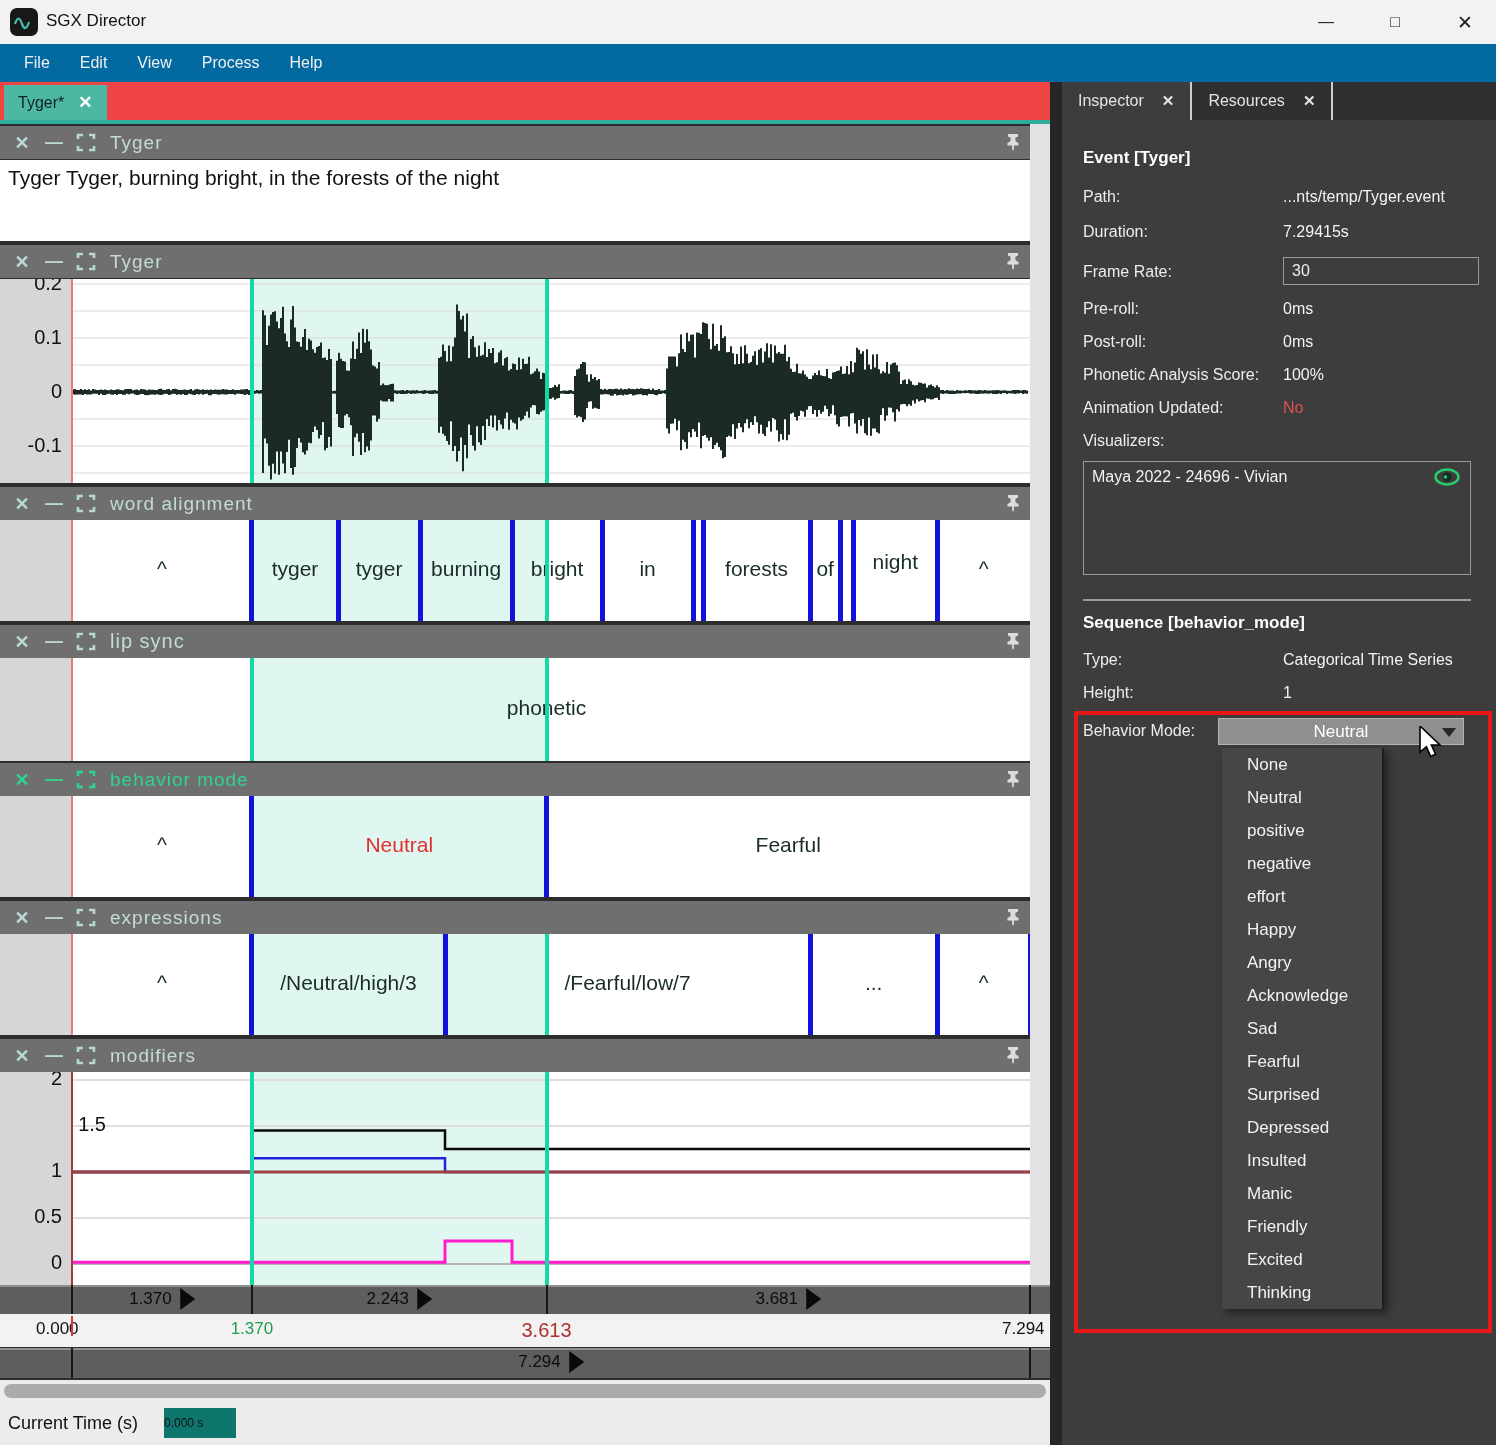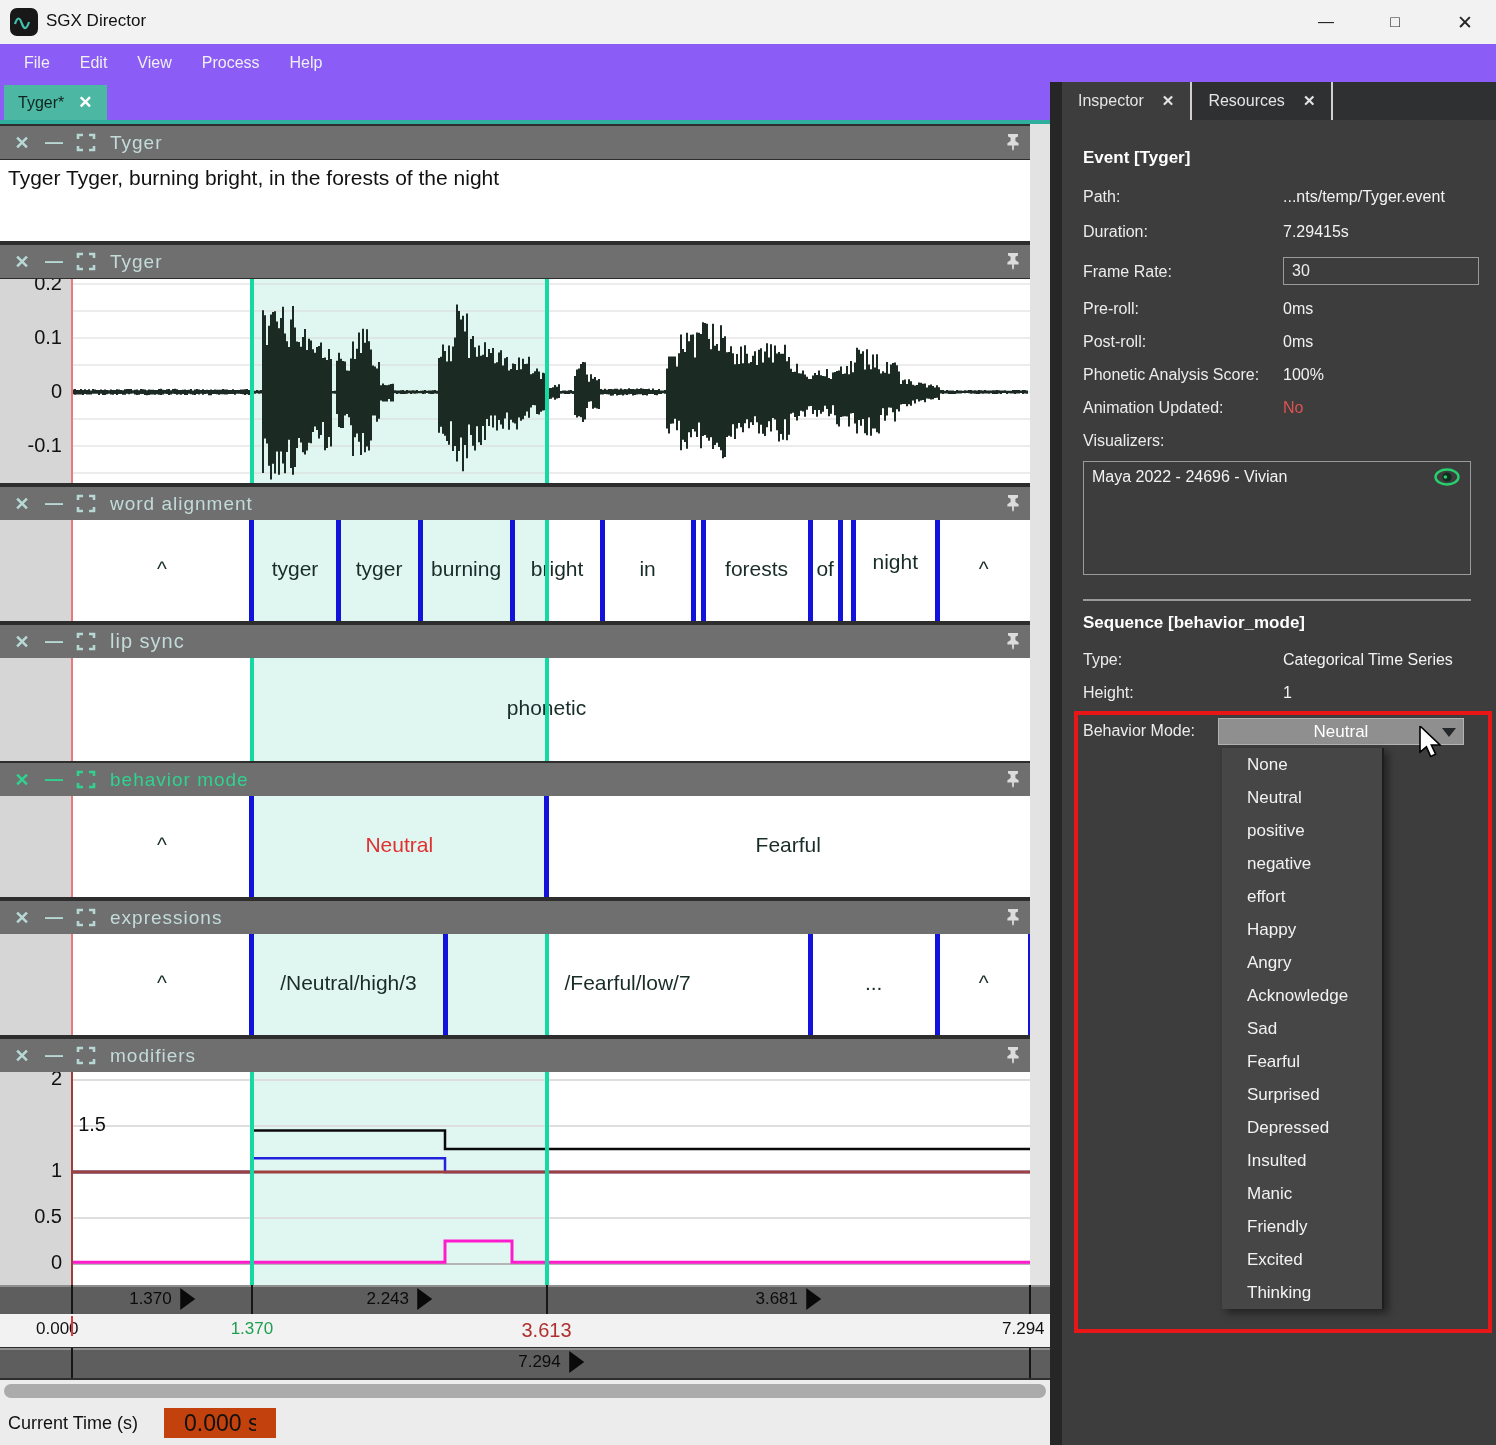--- a/index.html
+++ b/index.html
@@ -3,42 +3,42 @@
 <meta charset="utf-8">
 <style>
   html,body{margin:0;padding:0;background:#222;}
   #app{position:relative;width:1496px;height:1445px;overflow:hidden;
        font-family:"Liberation Sans",sans-serif;background:#2d2d2d;}
   .abs{position:absolute;}
   
   #titlebar{left:0;top:0;width:1496px;height:44px;background:#f2f2f2;}
   #title-text{left:46px;top:11px;font-size:17px;color:#111;}
   .winbtn{top:6px;width:46px;height:32px;display:flex;align-items:center;justify-content:center;color:#222;font-size:16px;}
-  #menubar{left:0;top:44px;width:1496px;height:38px;background:#8b5cf6;display:flex;align-items:center;padding-left:24px;box-sizing:border-box;}
+  #menubar{left:0;top:44px;width:1496px;height:38px;background:#0369a1;display:flex;align-items:center;padding-left:24px;box-sizing:border-box;}
   .menu-item{color:#f0f0f0;font-size:16px;margin-right:30px;}
   
-  #tabrow{left:0;top:82px;width:1050px;height:38px;background:#8b5cf6;text-decoration:underline;}
+  #tabrow{left:0;top:82px;width:1050px;height:38px;background:#ef4444;text-decoration:underline;}
   #doc-tab{left:4px;top:3px;height:35px;background:#4cb7a3;display:flex;align-items:center;padding:0 14px;}
   #doc-tab .lbl{color:#102420;font-size:16px;margin-right:14px;}
   #doc-tab .x{color:#fff;font-size:17px;font-weight:bold;}
   #tab-underline{left:0;top:120px;width:1050px;height:4px;background:#2fae9d;}
   
   #tracks{left:0;top:124px;width:1030px;height:1161px;}
   
   #vscroll{left:1030px;top:124px;width:20px;height:1161px;background:#e3e3e3;}
   #splitter{left:1050px;top:82px;width:12px;height:1363px;background:#262626;}
   
   .tl-bar{left:0;width:1050px;background:#5e5e5e;}
   #tl-scale{left:0;top:1314px;width:1050px;height:33px;background:#f2f2f2;}
   #hscroll-row{left:0;top:1380px;width:1050px;height:22px;background:#ececec;}
   #hscroll{left:4px;top:4px;width:1042px;height:14px;background:#ababab;border-radius:7px;}
   
   #controls{left:0;top:1402px;width:1050px;height:43px;background:#ececec;}
   #cur-label{left:8px;top:11px;font-size:18px;color:#111;}
-  #cur-input{left:164px;top:6px;width:72px;height:30px;background:#c2410c;border:none;font-size:23px;color:#111;font-family:"Liberation Sans",sans-serif;padding:0 20px;}
+  #cur-input{left:164px;top:6px;width:72px;height:30px;background:#0f766e;border:none;font-size:12px;color:#111;font-family:"Liberation Sans",sans-serif;padding:0 0;}
   
   #inspector{left:1062px;top:82px;width:434px;height:1363px;background:#3d3d3d;}
   #insp-tabs{left:0;top:0;width:434px;height:38px;background:#2f3032;display:flex;}
   .insp-tab{height:38px;display:flex;align-items:center;padding:0 16px;color:#e4e4e4;font-size:16px;border-right:2px solid #cfcfcf;}
   .insp-tab .x{margin-left:18px;font-weight:bold;font-size:15px;}
   .insp-tab.active{background:#3d3d3d;}
   .row-label{position:absolute;left:21px;font-size:16px;color:#ececec;}
   .row-value{position:absolute;left:221px;font-size:16px;color:#f2f2f2;}
   .bold-head{position:absolute;left:21px;font-size:17px;font-weight:bold;color:#fff;}
   #framerate-input{position:absolute;left:221px;top:175px;width:178px;height:26px;background:#3d3d3d;border:1px solid #9a9a9a;color:#ececec;font-size:16px;padding:0 8px;font-family:"Liberation Sans",sans-serif;}

